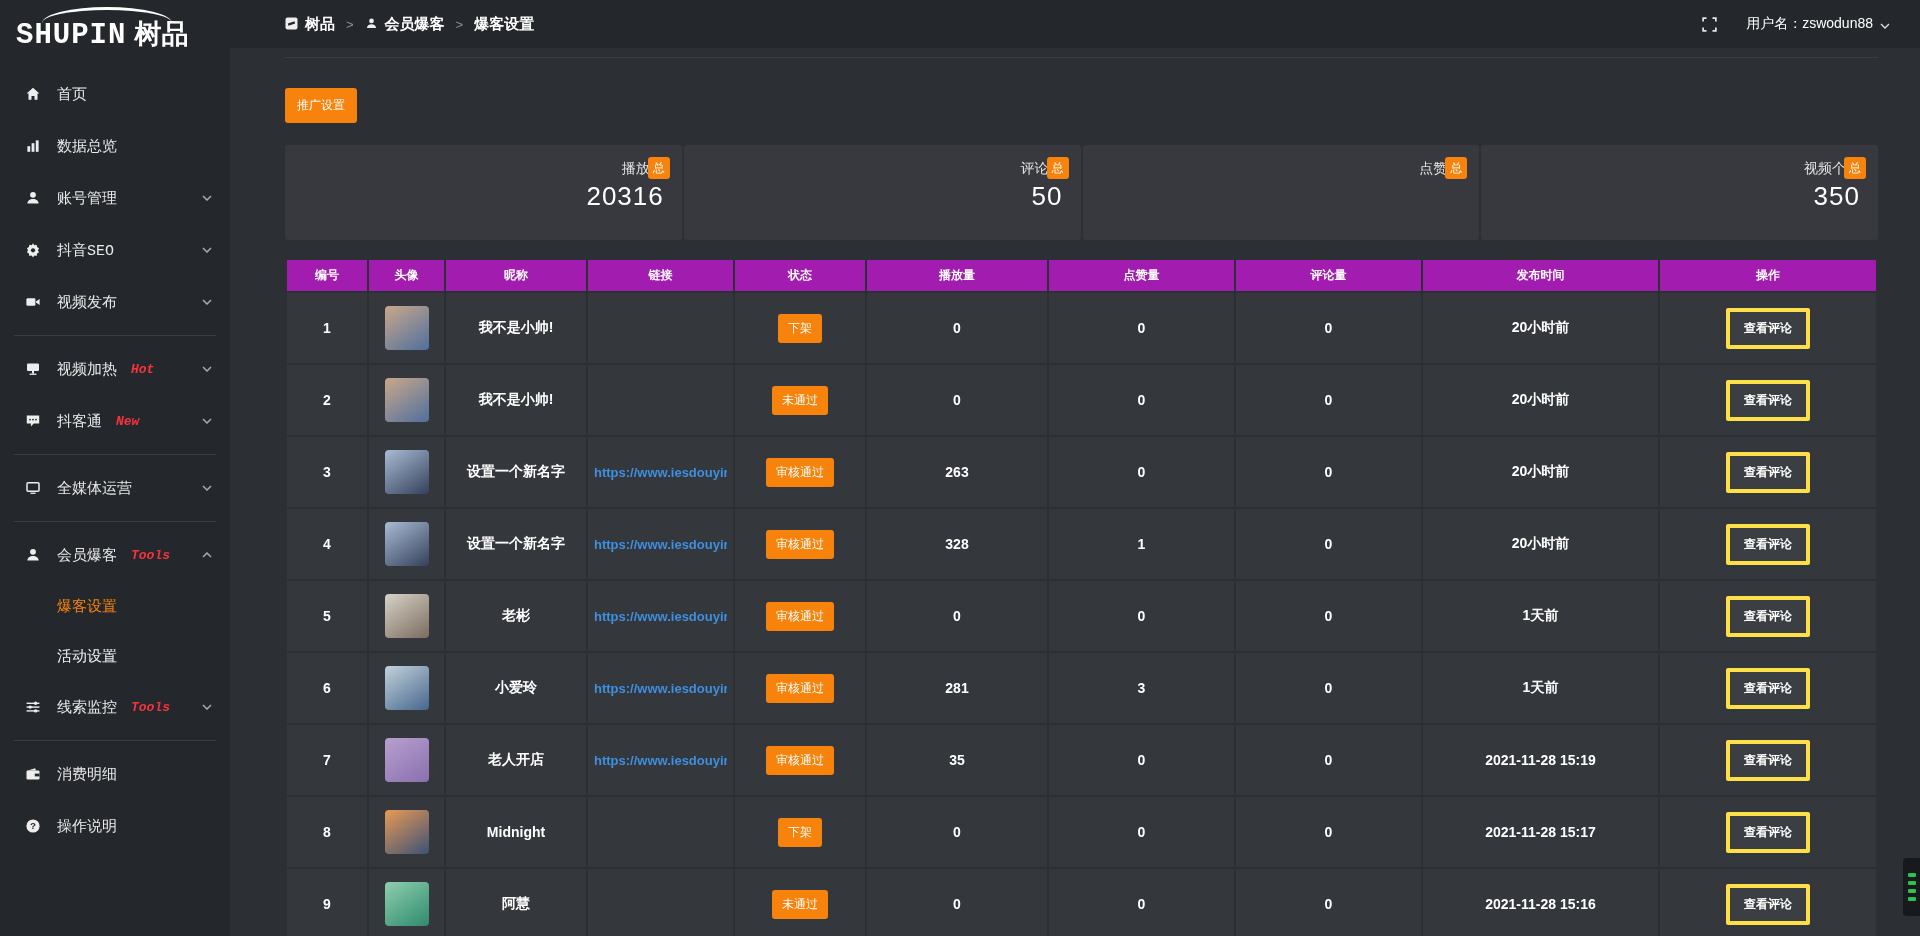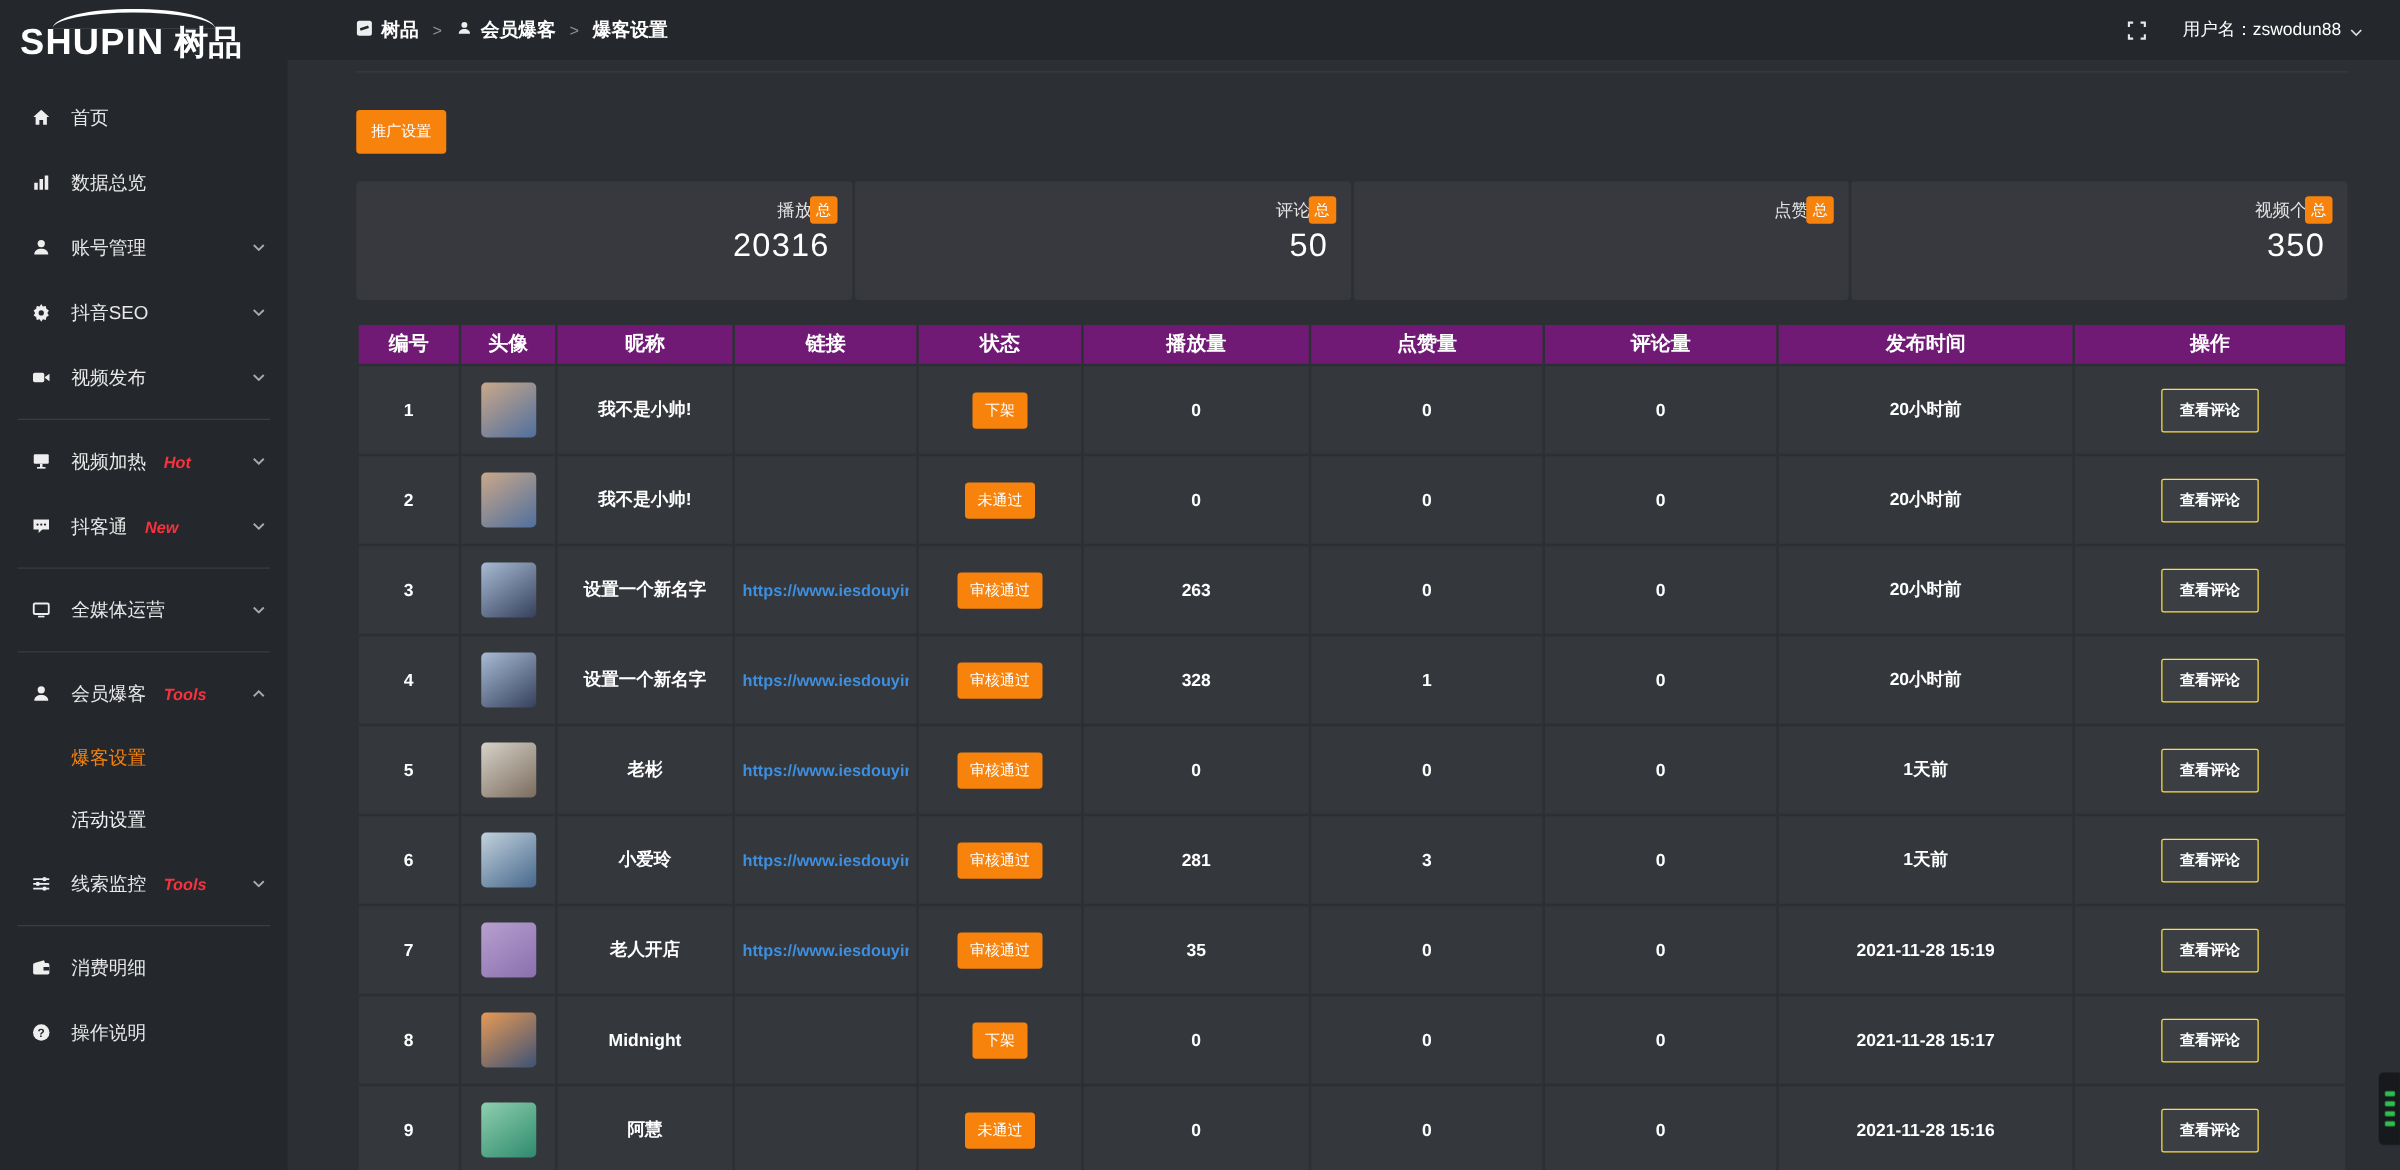--- a/index.html
+++ b/index.html
@@ -5,21 +5,21 @@
   * { margin:0; padding:0; box-sizing:border-box; }
   html,body { width:1920px; height:936px; overflow:hidden; }
   body {
     background:#2c2f34;
     font-family:"Liberation Sans","DejaVu Sans",sans-serif;
     display:flex;
     color:#fff;
     --accent:#f7830c; --link:#3e8fdf; --badge-red:#f5333f; --badge-gold:#eeb422;
   }
   
-  .sidebar { width:230px; min-width:230px; height:936px; background:#24272c; overflow:hidden; }
+  .sidebar { width:230px; min-width:230px; height:936px; background:#24272c; overflow:hidden;font-family:Liberation Mono, monospace; }
   .logo { height:60px; display:flex; align-items:flex-end; padding:10px 0 8px 16px; }
   .logo-mark { position:relative; display:flex; align-items:baseline; }
   .logo-arc { position:absolute; top:-9px; left:26px; width:130px; height:16px;
     border-top:3px solid #fff; border-radius:50% 50% 0 0 / 100% 100% 0 0; }
   .logo-en { font-size:29px; font-weight:bold; letter-spacing:1px; color:#fff; }
   .logo-cn { font-size:27px; font-weight:bold; margin-left:8px; color:#fff; }
   .menu { padding-top:8px; }
   .menu-item { height:52px; display:flex; align-items:center; padding:0 18px 0 24px;
     font-size:15px; color:#e8e8e8; cursor:pointer; }
   .menu-item .mi-icon { width:18px; margin-right:15px; display:flex; justify-content:center; }
@@ -50,30 +50,30 @@
   .stats { display:flex; gap:2px; margin-top:22px;text-align:right; }
   .stat-card { flex:1; background:#37393e; border-radius:3px; height:95px;
     position:relative; padding:15px 18px; }
   .stat-label { font-size:14px; color:#e3e3e3; }
   .stat-value { font-size:26px; color:#fff; margin-top:3px; letter-spacing:1px; }
   .stat-badge { position:absolute; top:12px; right:12px; background:var(--accent); color:#fff;
     font-size:12px; min-width:22px; height:22px; border-radius:3px;
     display:flex; align-items:center; justify-content:center; padding:0 4px; }
   
   .data-table { margin-top:18px; width:100%; border-collapse:separate; border-spacing:2px; table-layout:fixed; }
-  .data-table th { background:#701a75; color:#fff; font-size:16px; font-weight:bold;
+  .data-table th { background:#a21caf; color:#fff; font-size:12px; font-weight:bold;
     height:31px; text-align:center; }
   .data-table td { background:#34373c; color:#fff; font-size:14px; font-weight:bold;
     height:70px; text-align:center; vertical-align:middle; padding:0 6px; overflow:hidden; }
   .avatar { width:44px; height:44px; border-radius:4px; margin:0 auto; }
   .cell-link { color:var(--link); font-size:13px; white-space:nowrap; display:block;
     overflow:hidden; text-decoration:none; font-weight:bold; cursor:pointer; }
   .status-badge { display:inline-block; background:var(--accent); color:#fff; font-size:12px;
     font-weight:normal; padding:6px 10px; border-radius:3px; white-space:nowrap; cursor:pointer; }
-  .action-btn { display:inline-block; background:#3b3e43; border:1px solid #fde047; color:#fff;
+  .action-btn { display:inline-block; background:#3b3e43; border:4px solid #fde047; color:#fff;
     font-size:12px; padding:8px 14px; border-radius:2px; white-space:nowrap; cursor:pointer; }
   
   .float-widget { position:fixed; right:0; top:858px; width:17px; height:58px; background:#17191d;
     border-radius:4px 0 0 4px; display:flex; flex-direction:column; justify-content:center;
     gap:4px; padding:6px 4px 6px 5px; cursor:pointer; }
   .float-widget span { display:block; height:4px; background:#2fbf4f; border-radius:1px; }
 </style>
 </head>
 <body style="--accent: #f7830c; --link: #3e8fdf; --badge-red: #f5333f; --badge-gold: #eeb422;">
 

